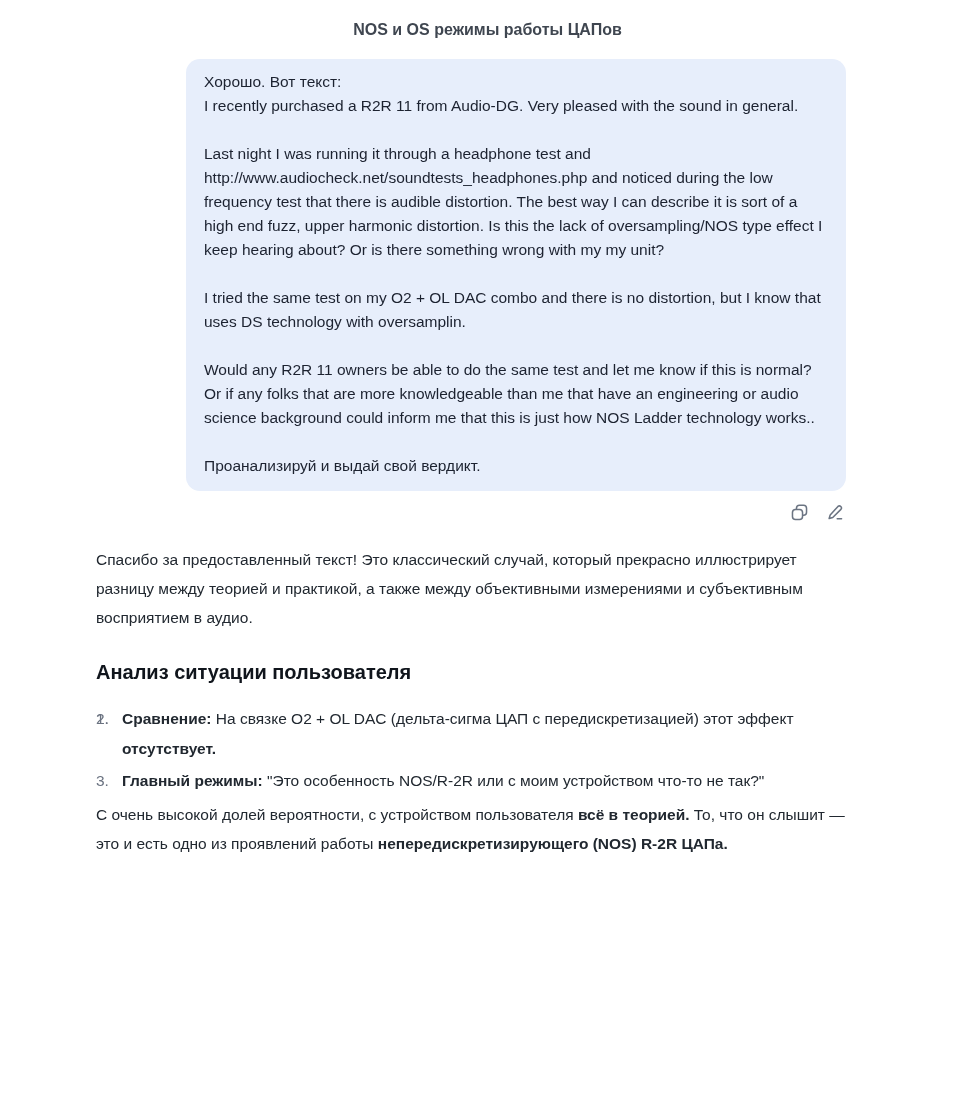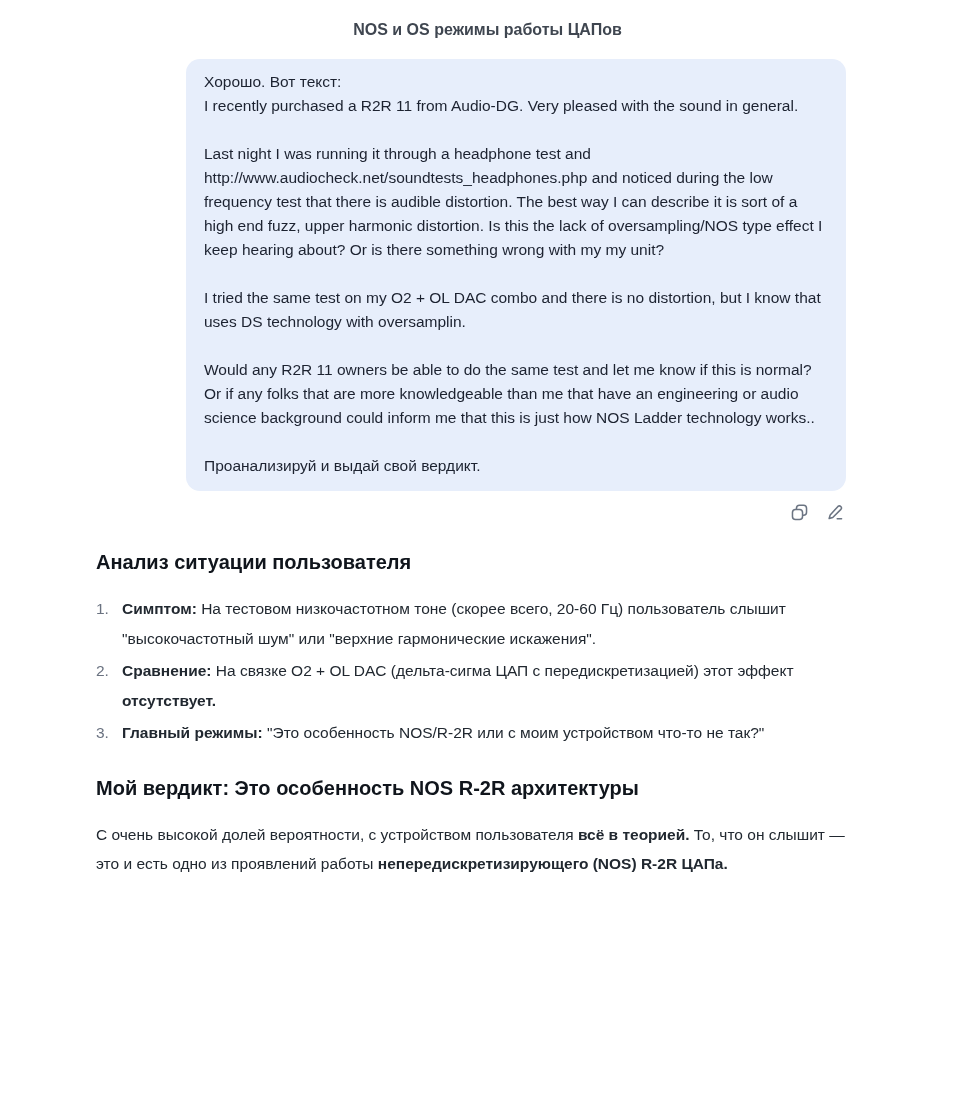--- a/index.html
+++ b/index.html
@@ -85,29 +85,29 @@
           <svg viewBox="0 0 20 20" fill="none" stroke="currentColor" stroke-width="1.6" stroke-linecap="round" stroke-linejoin="round">
             <path d="M12.6 3.6 a2.2 2.2 0 0 1 3.1 3.1 L7.1 15.3 l-3.8 1.1 1.1-3.8 Z"></path>
             <path d="M11.8 16.6 h4.6"></path>
           </svg>
         </span>
       </button>
     </div>
 
     <div class="assistant">
       <div id="intro">
+          <p>Спасибо за предоставленный текст! Это классический случай, который прекрасно иллюстрирует разницу между теорией и практикой, а также между объективными измерениями и субъективным восприятием в аудио.</p>
         </div>
 
       <h3>Анализ ситуации пользователя</h3>
 
       <div class="list" id="analysis-list">
-          <div class="li"><span class="num">1.</span><span><span class="bold">Симптом:</span><span> На тестовом низкочастотном тоне (скорее всего, 20-60 Гц) пользователь слышит "высокочастотный шум" или "верхние гармонические искажения".</span></span></div>
+          <div class="li"><span class="num">1.</span></div>
           <div class="li"><span class="num">2.</span><span><span class="bold">Сравнение:</span><span> На связке O2 + OL DAC (дельта-сигма ЦАП с передискретизацией) этот эффект </span><span class="bold">отсутствует.</span></span></div>
           <div class="li"><span class="num">3.</span><span><span class="bold">Главный режимы:</span><span> "Это особенность NOS/R-2R или с моим устройством что-то не так?"</span></span></div>
         </div>
 
-      <h3>Мой вердикт: Это особенность NOS R-2R архитектуры</h3>
 
       <p class="verdict-p" id="verdict-para"><span>С очень высокой долей вероятности, с устройством пользователя </span><span class="bold">всё в теорией.</span><span> То, что он слышит — это и есть одно из проявлений работы </span><span class="bold">непередискретизирующего (NOS) R-2R ЦАПа.</span></p>
     </div>
 
   </div>
 </div>
 
 </body></html>

